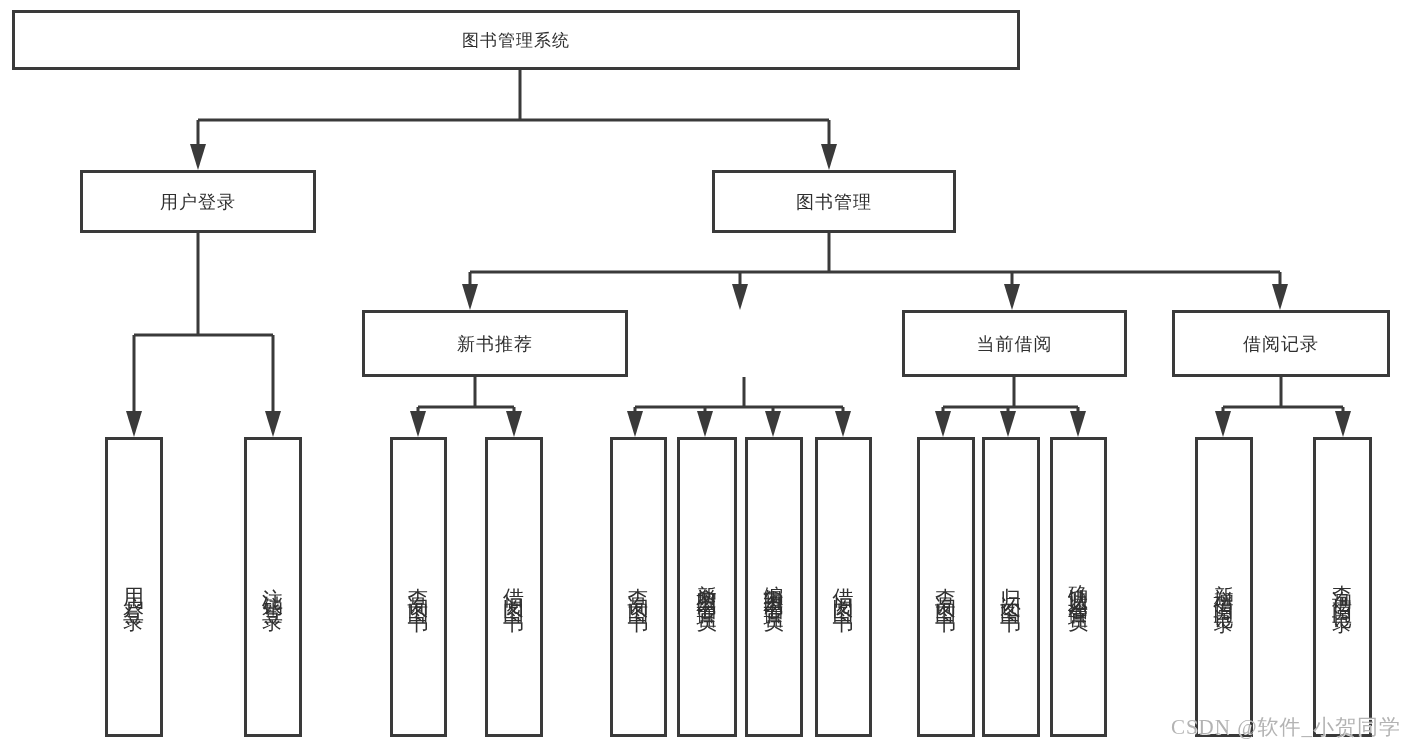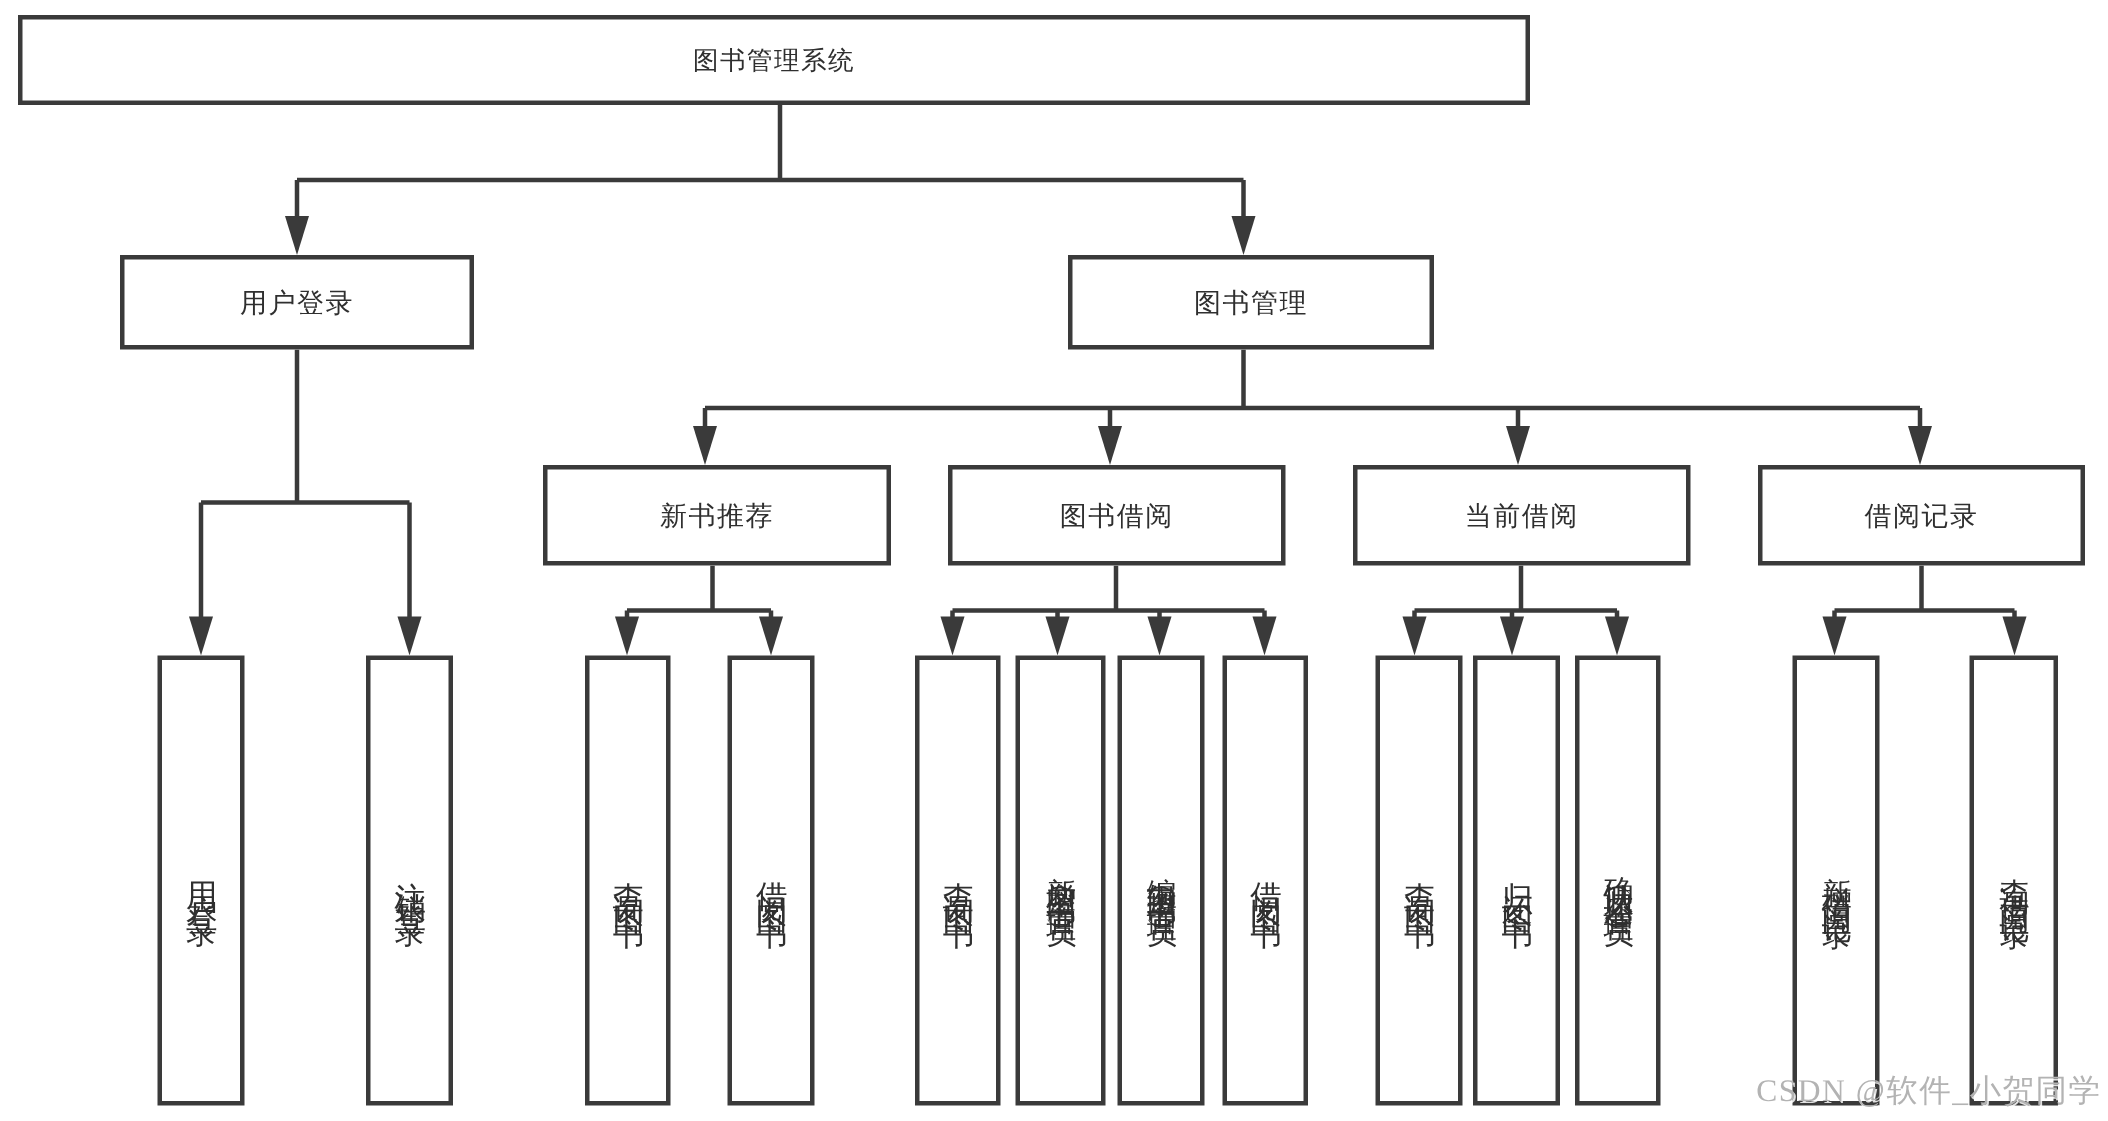--- a/index.html
+++ b/index.html
@@ -123,22 +123,21 @@
       <polygon points="1215,411 1231,411 1223,437"></polygon>
       <polygon points="1335,411 1351,411 1343,437"></polygon>
     </g>
   </svg>
 
   <div class="hbox root" style="left:12px; top:10px; width:1008px; height:60px;">图书管理系统</div>
 
   <div class="hbox" style="left:80px; top:170px; width:236px; height:63px;">用户登录</div>
   <div class="hbox" style="left:712px; top:170px; width:244px; height:63px;">图书管理</div>
 
-  <div class="hbox" style="left:362px; top:310px; width:232px; height:67px;">新书推荐</div>
-  <div class="hbox" style="left:632px; top:310px; width:225px; height:67px;">图书借阅</div>
+  <div class="hbox" style="left:362px; top:310px; width:266px; height:67px;">新书推荐</div>
   <div class="hbox" style="left:902px; top:310px; width:225px; height:67px;">当前借阅</div>
   <div class="hbox" style="left:1172px; top:310px; width:218px; height:67px;">借阅记录</div>
 
   <div class="vbox" style="left:105px;">用户登录</div>
   <div class="vbox" style="left:244px;">注销登录</div>
 
   <div class="vbox" style="left:390px; width:57px;">查询图书</div>
   <div class="vbox" style="left:485px;">借阅图书</div>
 
   <div class="vbox" style="left:610px; width:57px;">查询图书</div>

